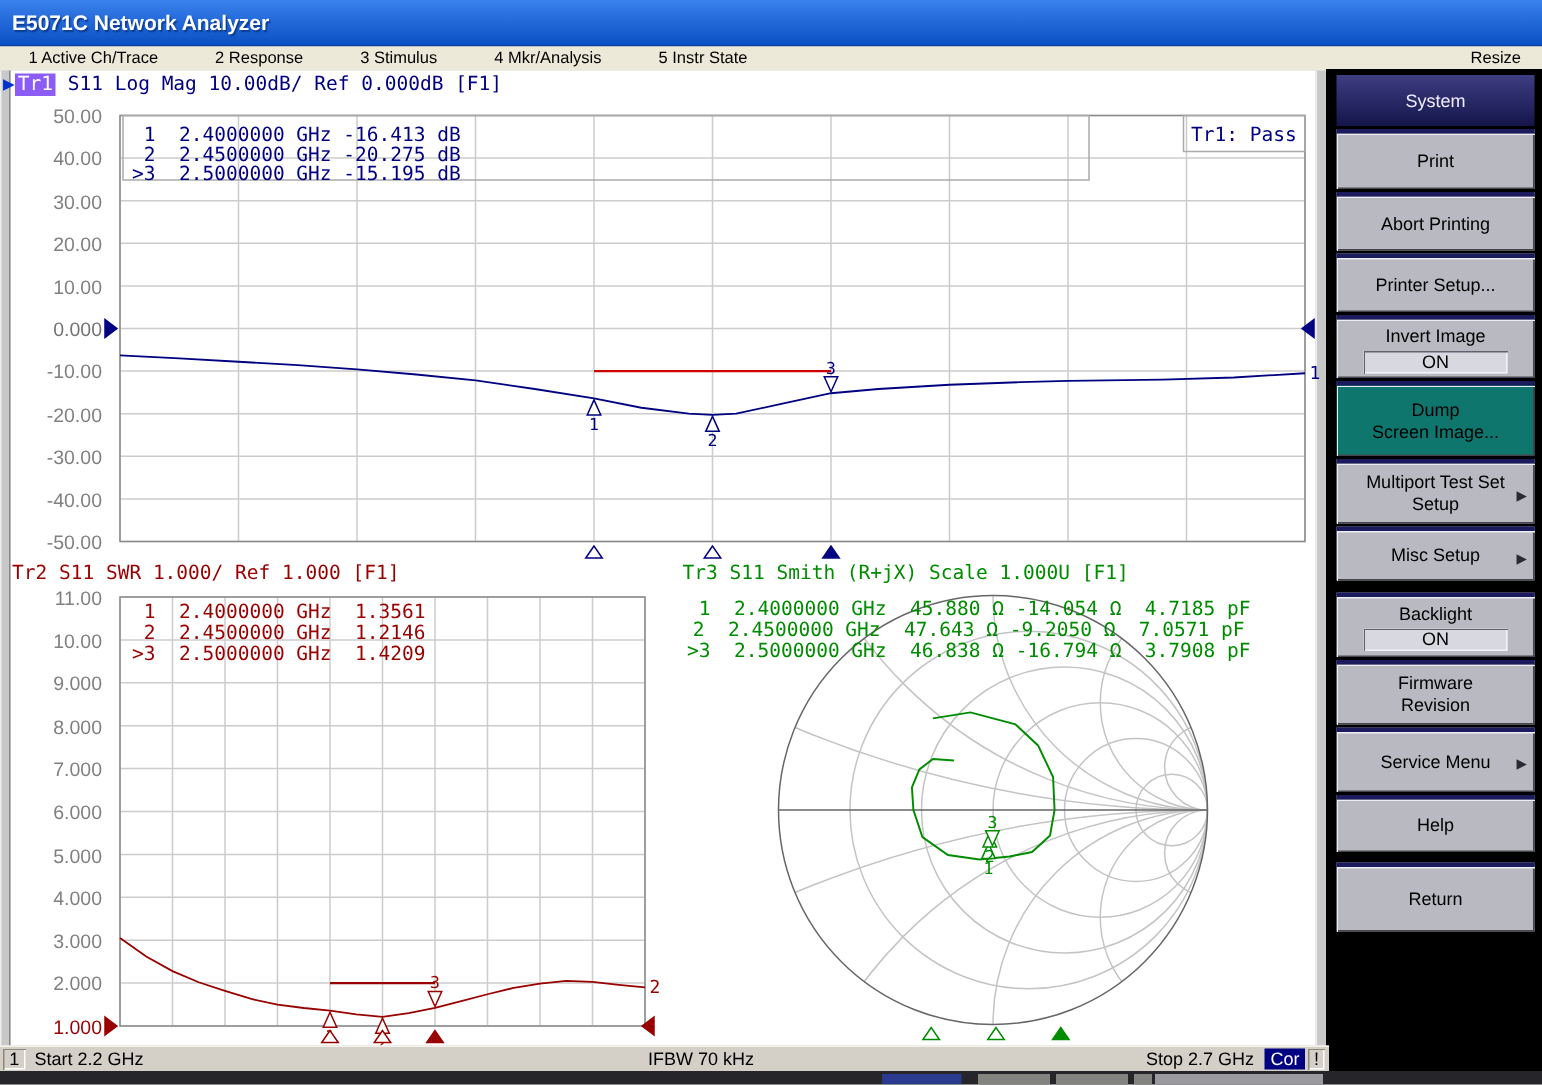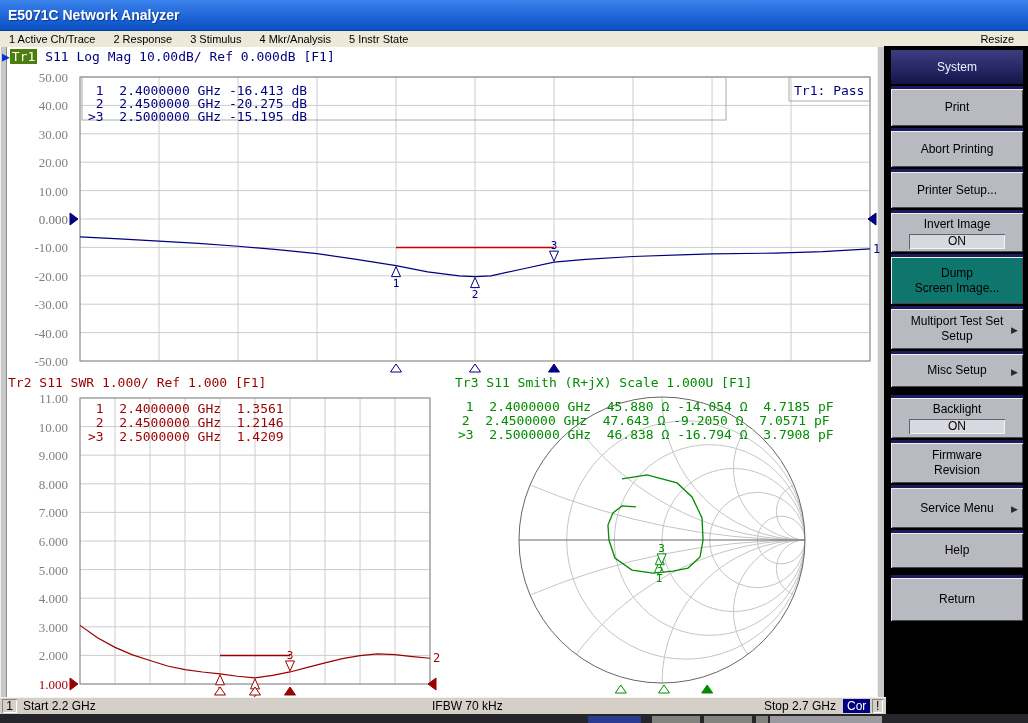--- a/index.html
+++ b/index.html
@@ -7,35 +7,35 @@
           font-family:"Liberation Sans",sans-serif;}
   
   .titlebar{position:absolute;left:0;top:0;width:1028px;height:30px;
     background:linear-gradient(#3a82ec 0%,#2268d8 50%,#0b50c4 100%);
     display:flex;align-items:center;border-bottom:1px solid #093d96;}
   .titlebar .title{color:#fff;font-weight:bold;font-size:14px;padding-left:8px;
     text-shadow:1px 1px 1px #0a3a8c;}
   
   .menubar{position:absolute;left:0;top:31px;width:1028px;height:16px;background:#ece9d8;
     display:flex;align-items:center;font-size:11px;color:#000;border-bottom:1px solid #c9c6b8;}
-  .menubar .mi{padding:0 9px;white-space:nowrap;}
+  .menubar .mi{padding:0 19px;white-space:nowrap;}
   .menubar .resize{margin-left:auto;padding-right:14px;}
   
   .main{position:absolute;left:0;top:47px;width:884px;height:650px;background:#fff;}
   .edge-strip{position:absolute;top:0;height:650px;background:#c8c8c8;
     border-right:1px solid #8a8a8a;border-left:1px solid #eee;}
   .gfx{position:absolute;left:0;top:0;}
   .mono{font-family:"DejaVu Sans Mono","Liberation Mono",monospace;}
   .hdr{position:absolute;white-space:pre;font-size:13px;line-height:14px;}
   .tr1c{color:#000080;} .tr2c{color:#990000;} .tr3c{color:#008c00;}
-  .trbox{background:#4d7c0f;color:#fff;padding:0 2px;}
+  .trbox{background:#8b5cf6;color:#fff;padding:0 2px;}
   .ptr{color:#0033cc;}
   .mrow{position:absolute;white-space:pre;font-size:13px;line-height:13px;}
   .ylab{position:absolute;width:68px;text-align:right;font-size:13px;line-height:13px;
-    color:#808080;font-family:Liberation Serif, serif;}
+    color:#808080;font-family:Liberation Sans, sans-serif;}
   .pass{position:absolute;font-size:13px;}
   
   .sidebar{position:absolute;left:884px;top:46px;width:144px;height:668px;background:#000;}
   .skey{position:absolute;left:7px;width:132px;background:#b8b9c1;color:#000;
     border-top:3px solid #1b1b5e;box-sizing:border-box;text-align:center;font-size:12px;
     display:flex;flex-direction:column;justify-content:center;line-height:15px;
     box-shadow:inset 1px 1px 0 #eceef2, inset -1px -1px 0 #46464e;cursor:default;}
   .skey.header{background:linear-gradient(#3d3d82,#15154b);color:#eef;border-top:3px solid #000;
     box-shadow:none;}
   .skey.active{background:#0f766e;}

